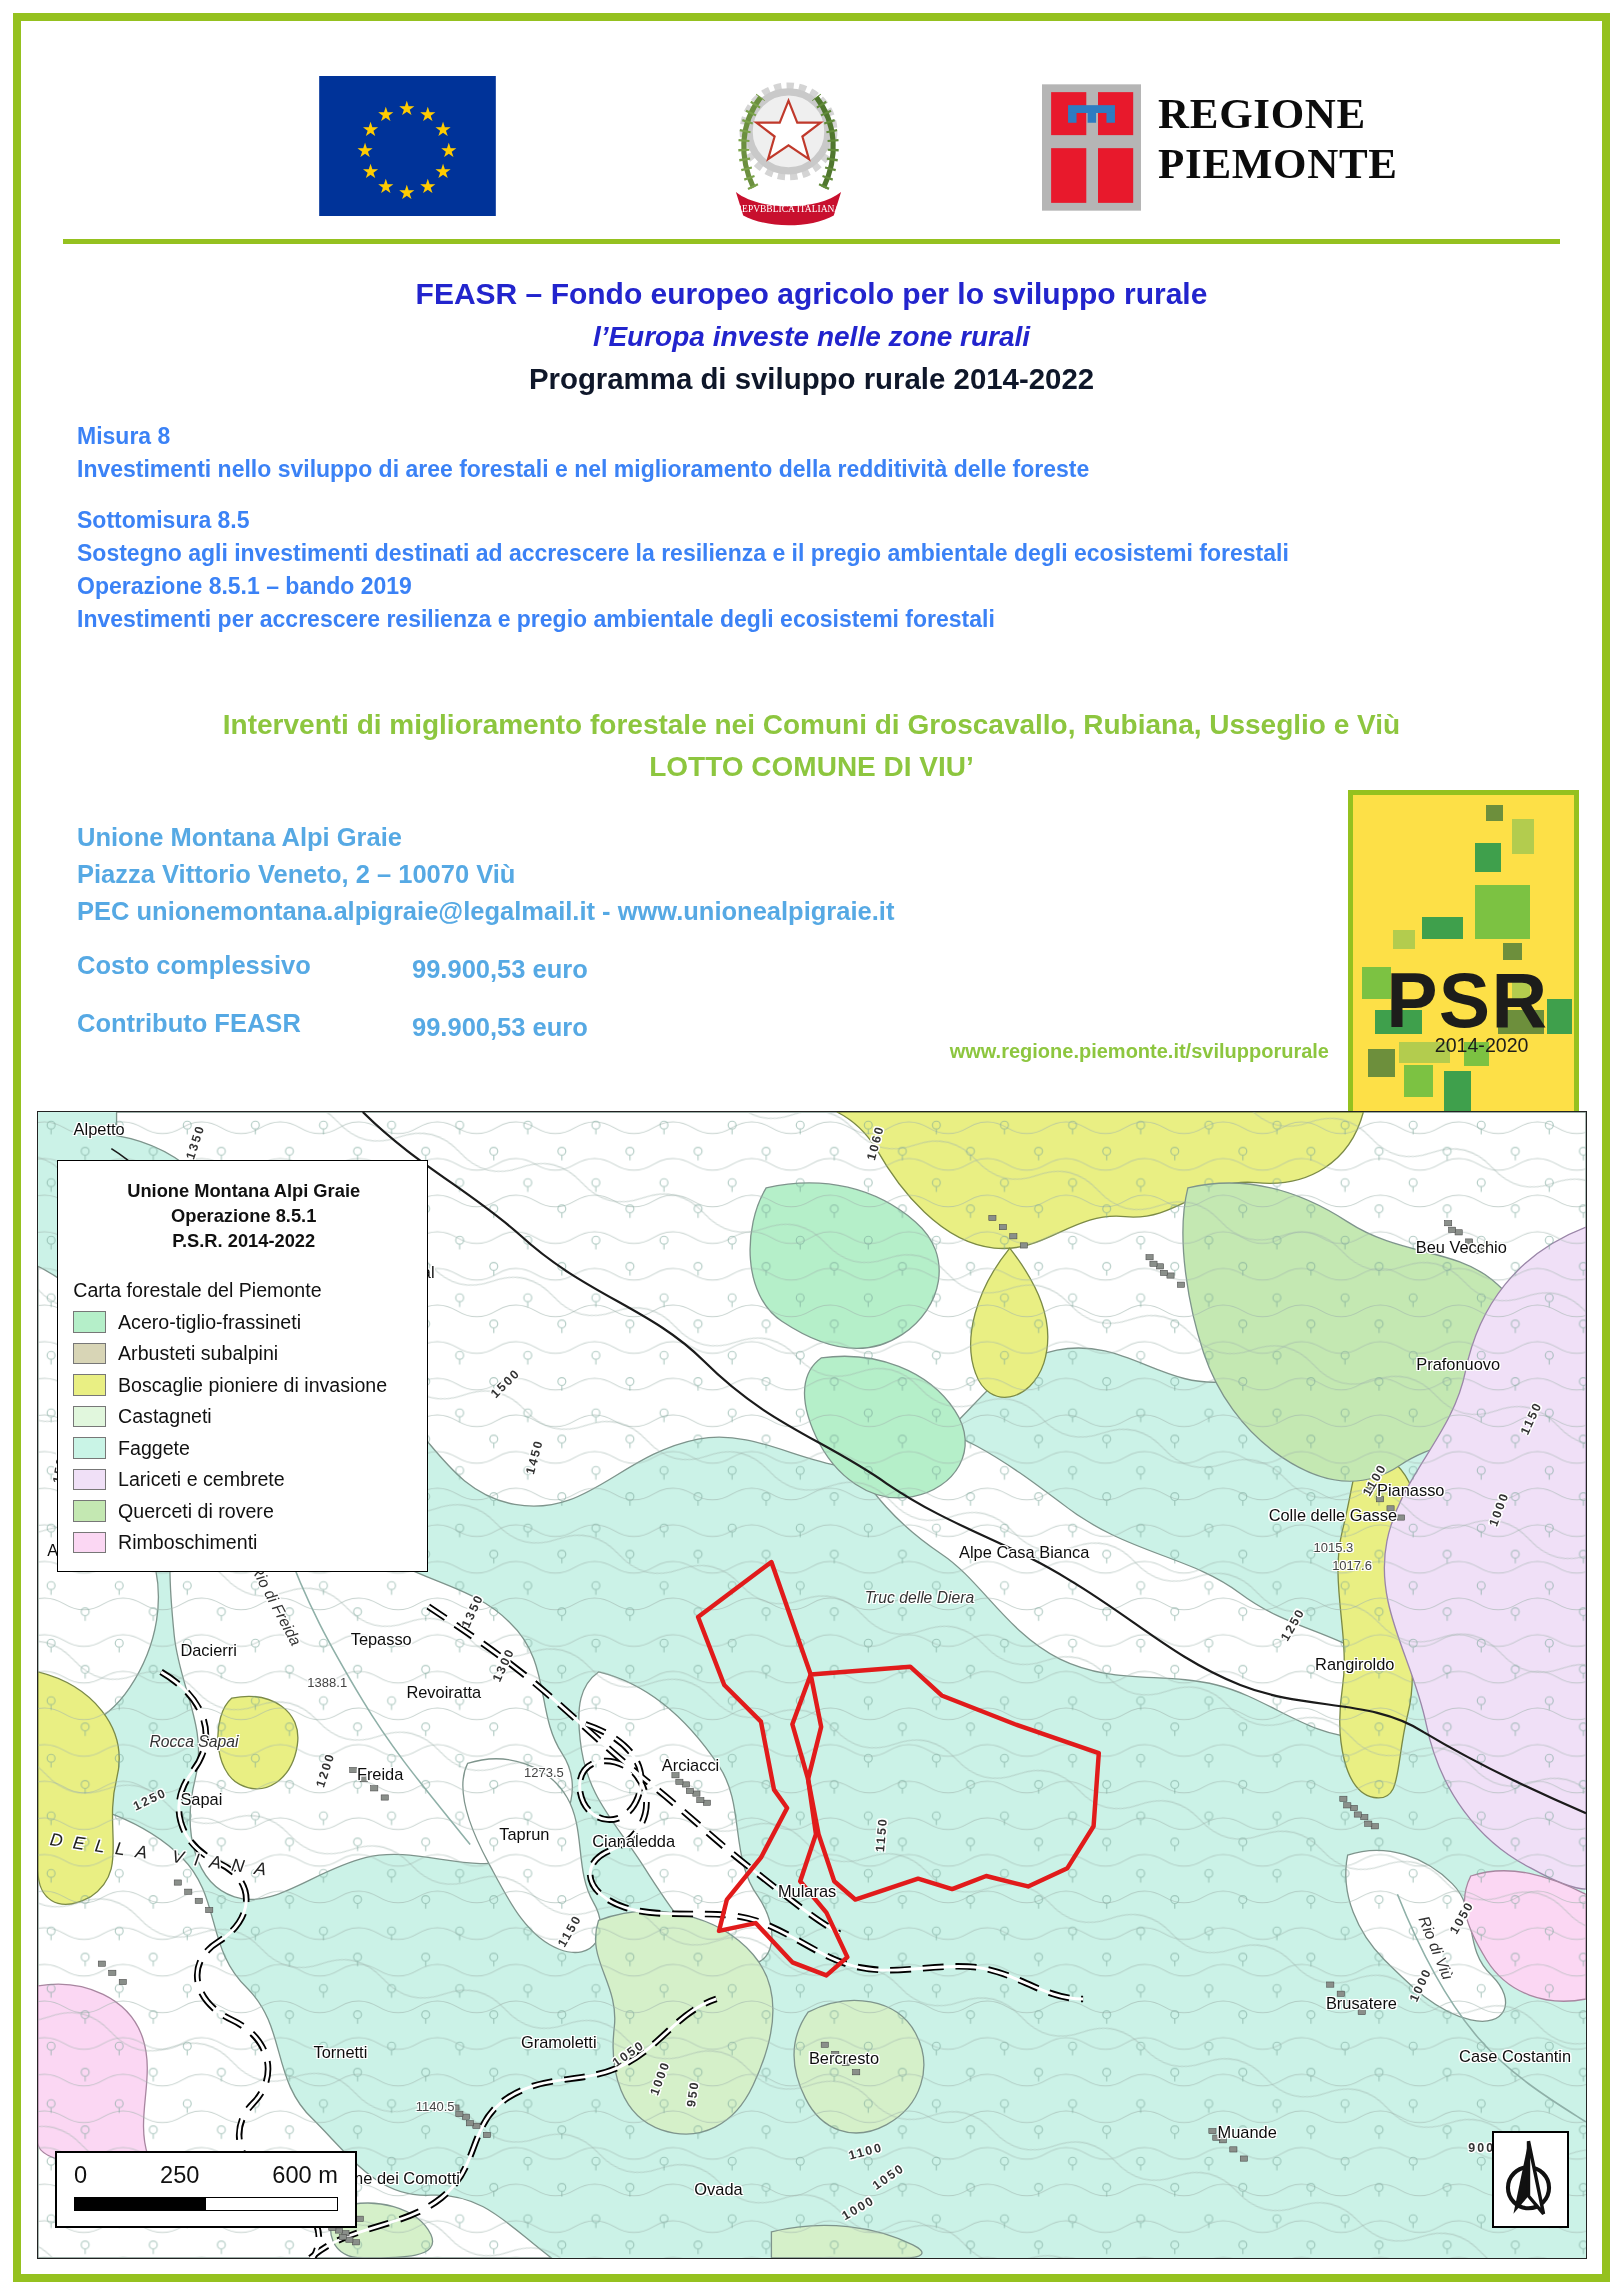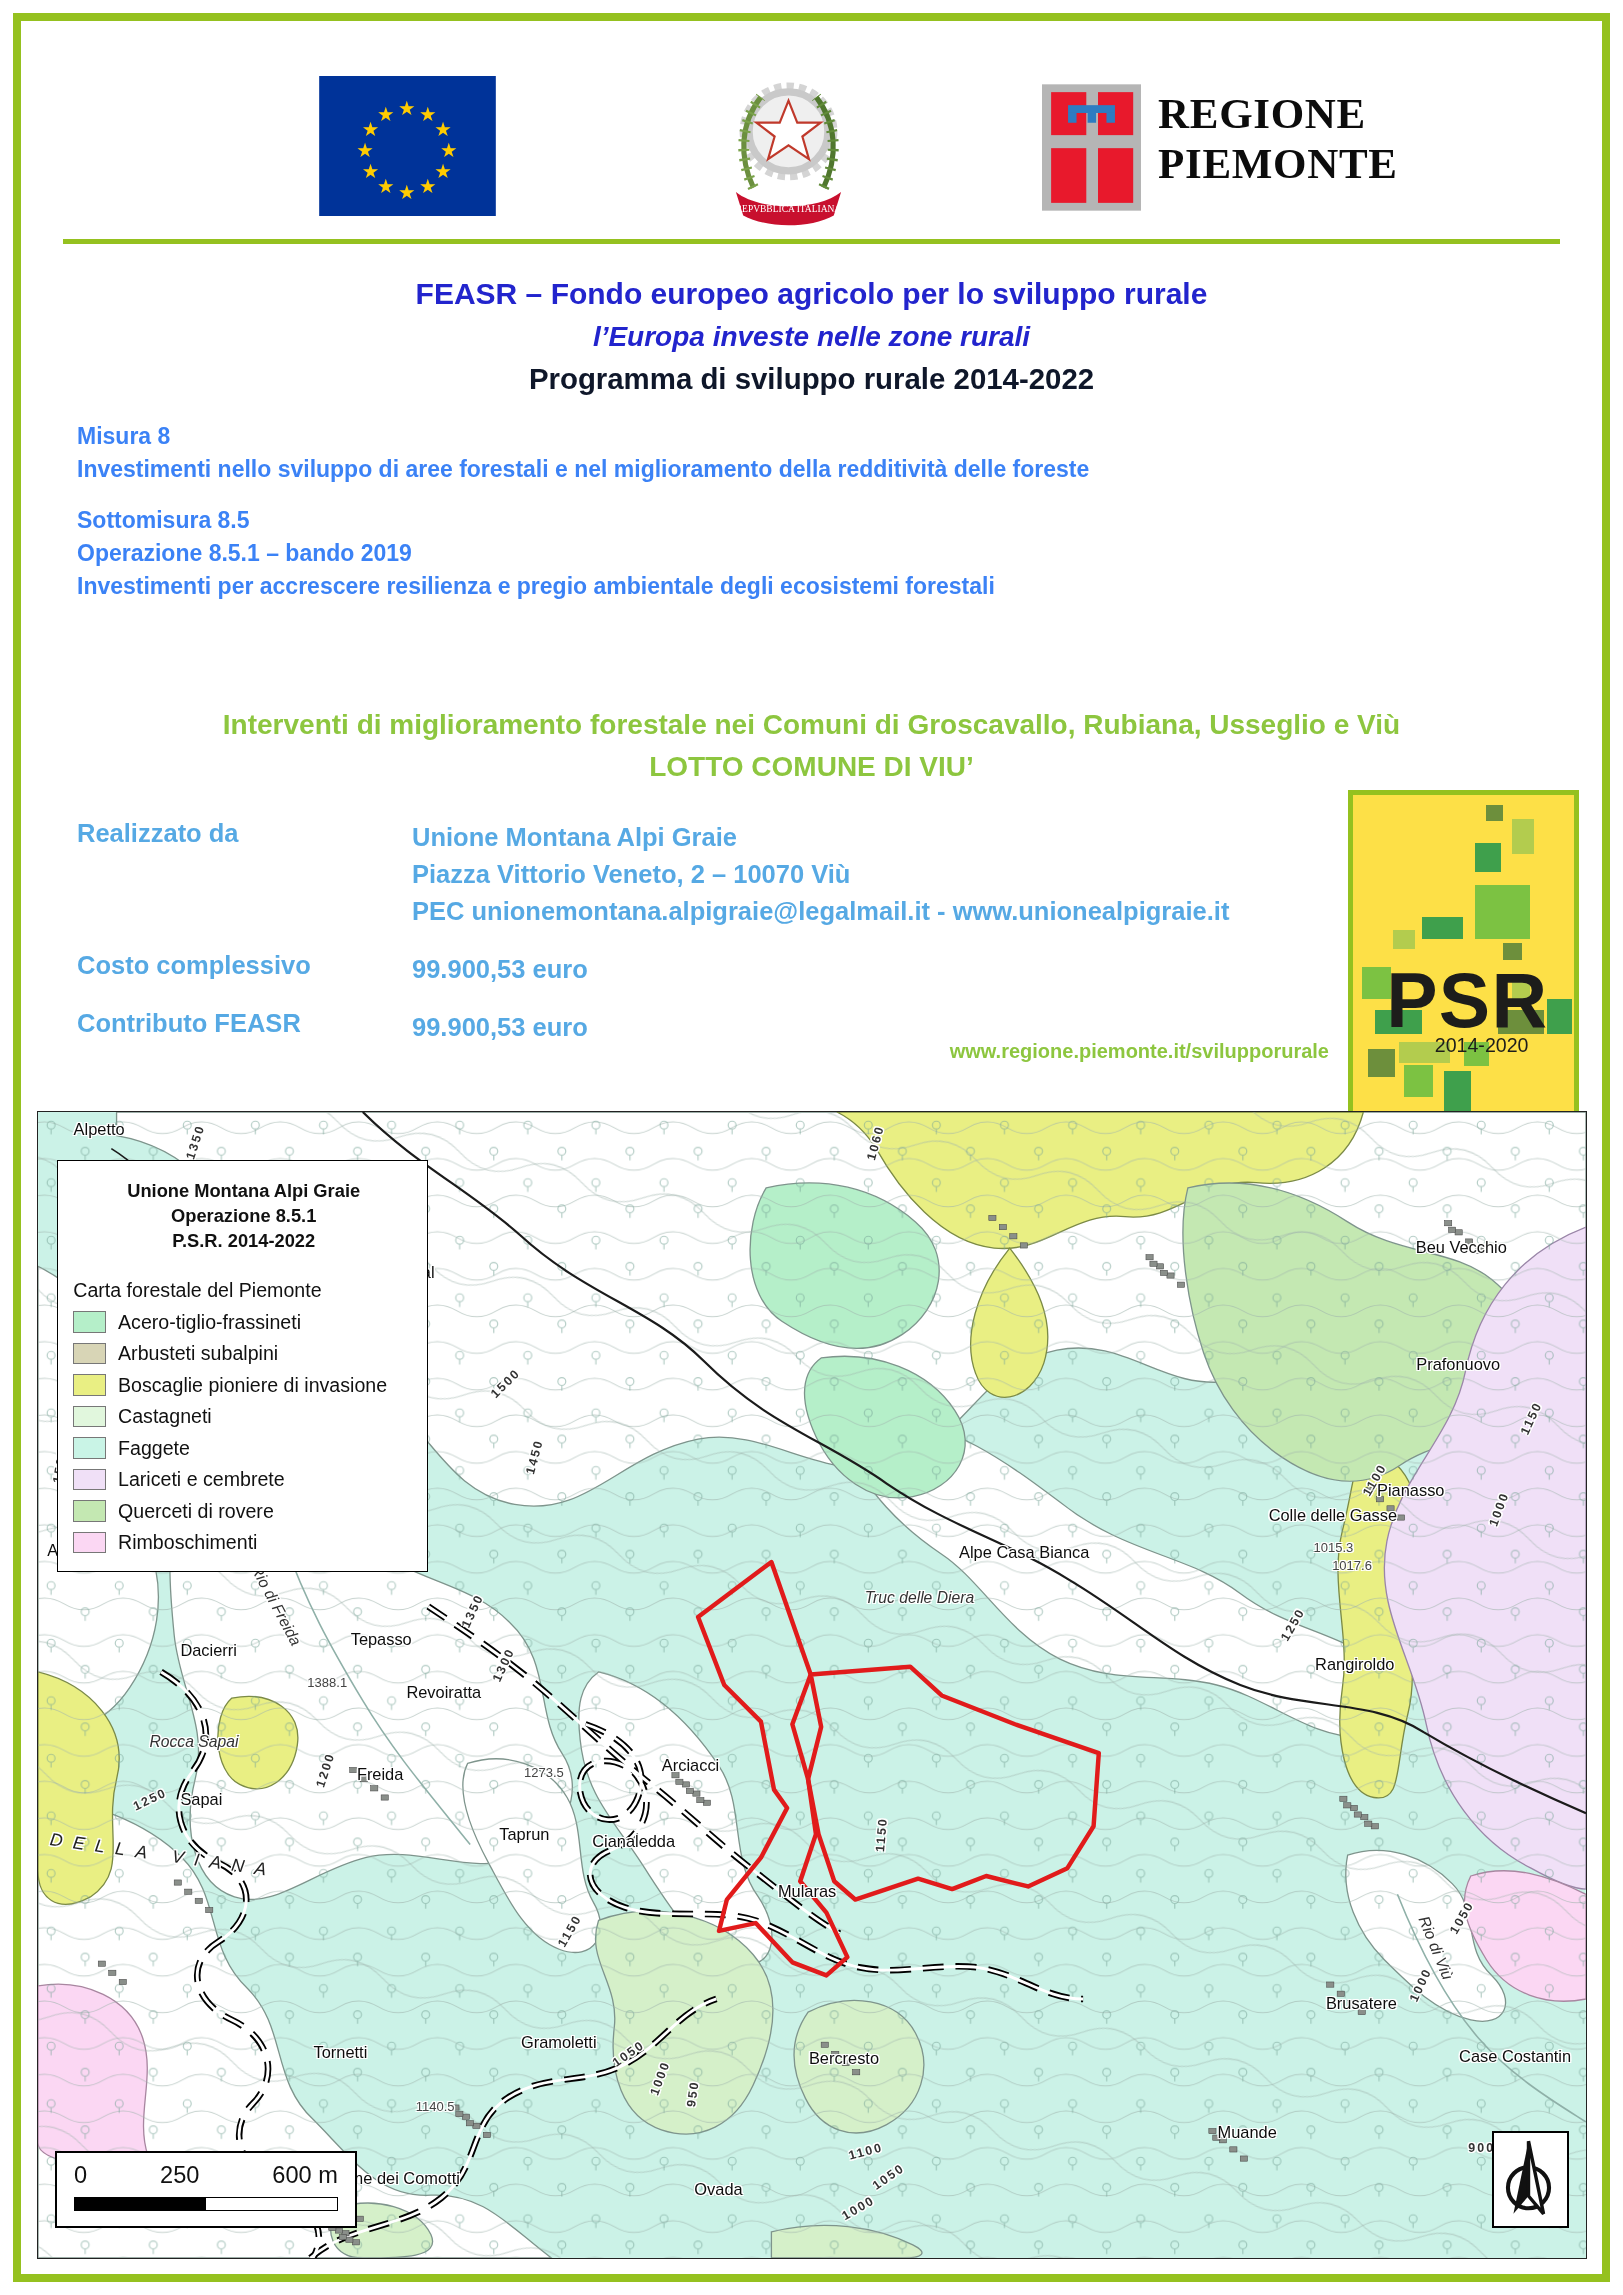--- a/index.html
+++ b/index.html
@@ -124,32 +124,32 @@
 
   <div class="hline h-blue1">FEASR – Fondo europeo agricolo per lo sviluppo rurale</div>
   <div class="hline h-blue2">l’Europa investe nelle zone rurali</div>
   <div class="hline h-black">Programma di sviluppo rurale 2014-2022</div>
 
   <div class="paras">
     <div>Misura 8</div>
     <div>Investimenti nello sviluppo di aree forestali e nel miglioramento della redditività delle foreste</div>
     <div class="p-gap"></div>
     <div>Sottomisura 8.5</div>
+    <div>Sostegno agli investimenti destinati ad accrescere la resilienza e il pregio ambientale degli ecosistemi forestali</div>
     <div>Operazione 8.5.1 – bando 2019</div>
     <div>Investimenti per accrescere resilienza e pregio ambientale degli ecosistemi forestali</div>
   </div>
 
   <div class="gtitle">
     <div>Interventi di miglioramento forestale nei Comuni di Groscavallo, Rubiana, Usseglio e Viù</div>
     <div>LOTTO COMUNE DI VIU’</div>
   </div>
 
   <div id="details-rows">
       <div class="det-row">
-        <div class="det-label">Realizzato da</div>
         <div class="det-values">
           <div>Unione Montana Alpi Graie</div>
           <div>Piazza Vittorio Veneto, 2 – 10070 Viù</div>
           <div>PEC unionemontana.alpigraie@legalmail.it - www.unionealpigraie.it</div>
         </div>
       </div>
       <div class="det-row">
         <div class="det-label">Costo complessivo</div>
         <div class="det-values">
           <div>99.900,53 euro</div>

